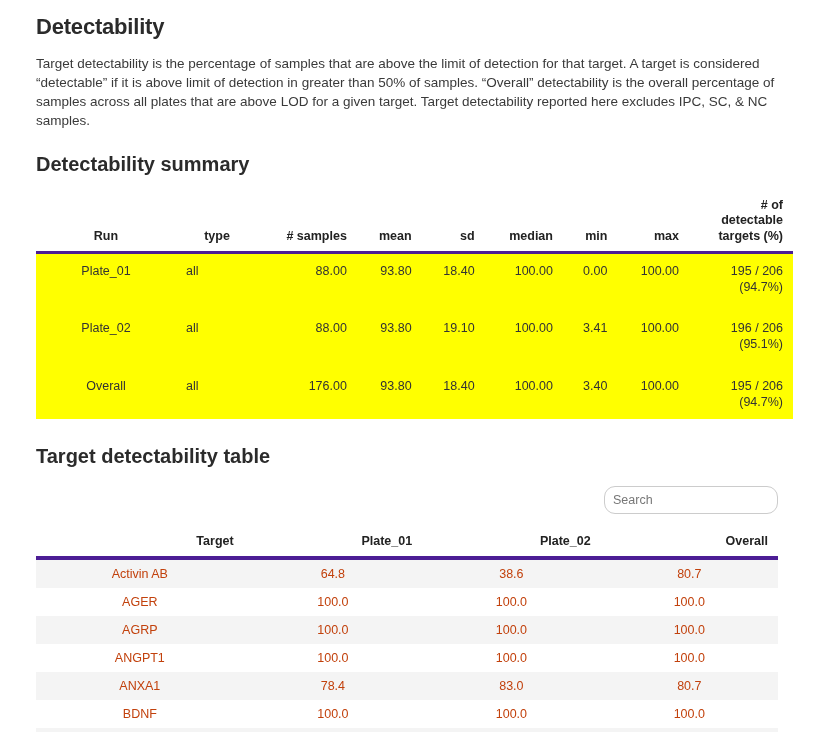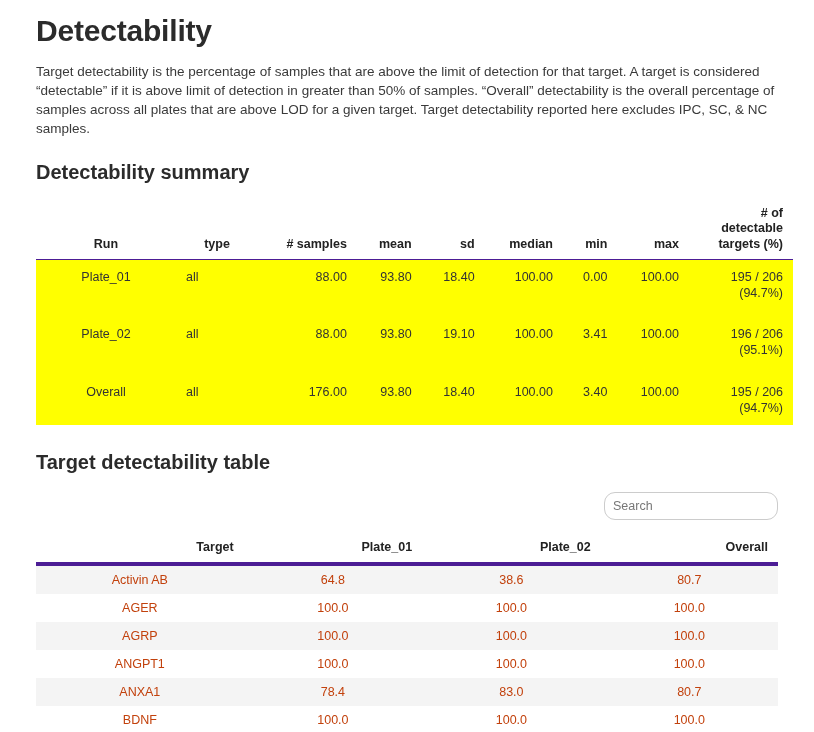--- a/index.html
+++ b/index.html
@@ -14,21 +14,21 @@
     color: #333333;
     font-size: 13px;
     overflow: hidden;
   }
   .page {
     padding: 0 36px;
     box-sizing: border-box;
     width: 814px;
   }
   h1.page-title {
-    font-size: 30px;
+    font-size: 22px;
     font-weight: bold;
     color: #2b2b2b;
     margin: 14px 0 14px 0;
     letter-spacing: -0.2px;
   }
   p.intro {
     font-size: 13.5px;
     line-height: 1.42;
     color: #3a3a3a;
     margin: 0 0 22px 0;
@@ -48,21 +48,21 @@
     border-collapse: collapse;
     width: 757px;
     font-size: 12.5px;
   }
   table.summary th {
     font-weight: bold;
     color: #222;
     text-align: right;
     padding: 4px 10px 6px 10px;
     vertical-align: bottom;
-    border-bottom: 1px solid #4c1d95;
+    border-bottom: 3px solid #4c1d95;
     line-height: 1.25;
   }
   table.summary th.run-col { text-align: center; width: 120px; }
   table.summary th.type-col { text-align: center; width: 62px; }
   table.summary td {
     background: #ffff00;
     padding: 9px 10px;
     text-align: right;
     vertical-align: top;
     line-height: 1.3;

